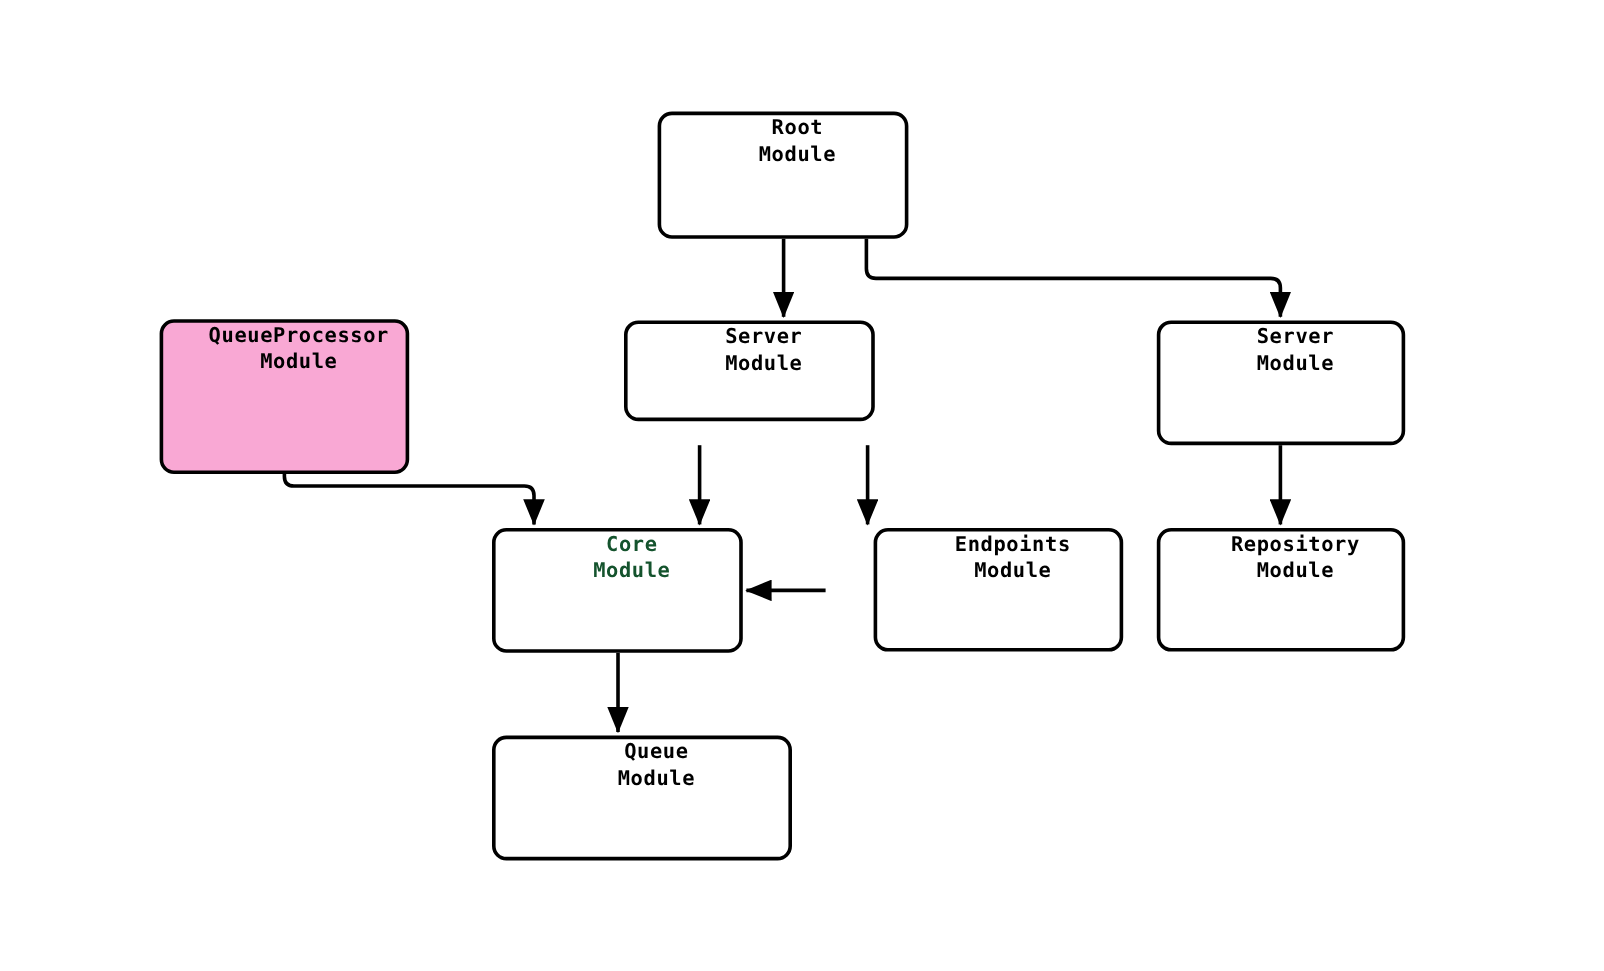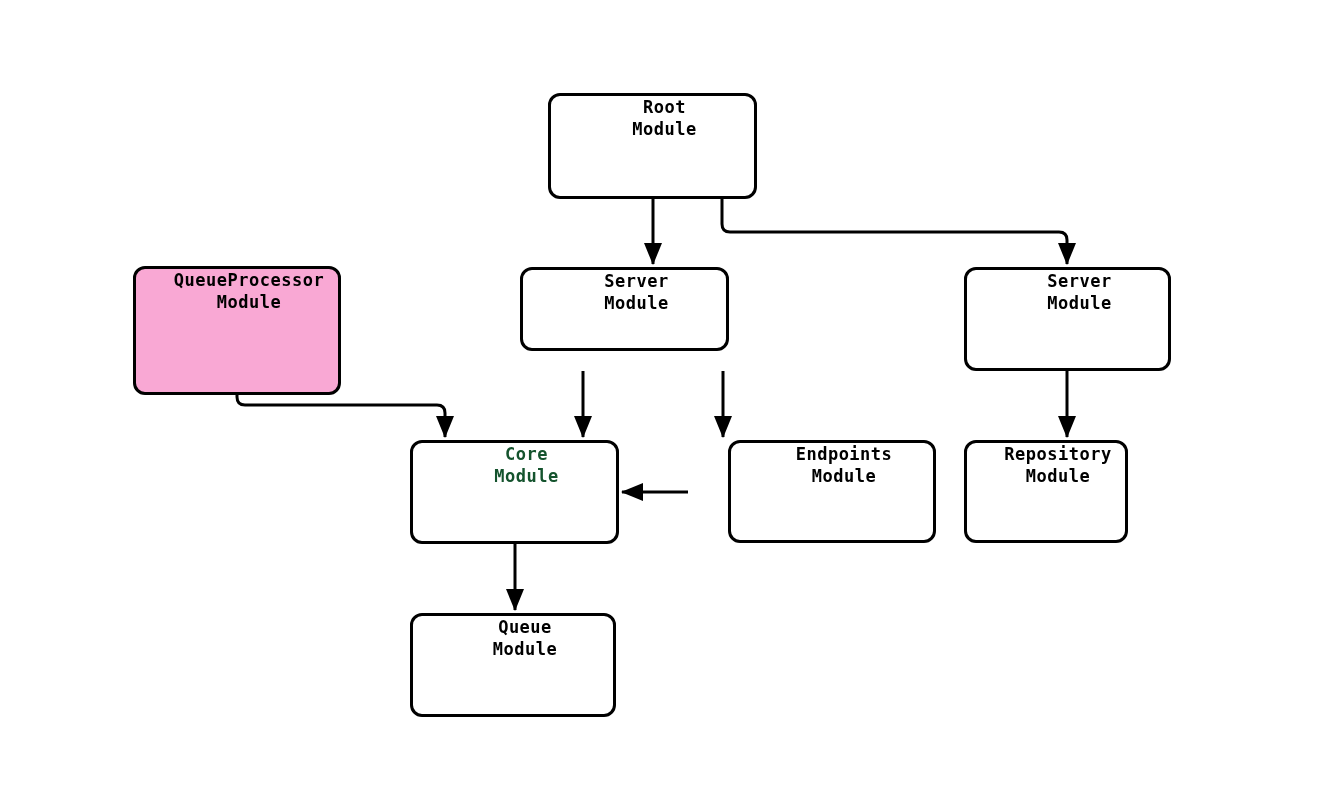--- a/index.html
+++ b/index.html
@@ -95,26 +95,26 @@
           <span>Core</span>
           <span>Module</span>
         </div>
       </div>
       <div class="node" style="left: 728px; top: 440px; width: 208px; height: 103px; border-color: rgb(0, 0, 0); background: rgb(255, 255, 255);">
         <div class="node-label" style="color: rgb(0, 0, 0);">
           <span>Endpoints</span>
           <span>Module</span>
         </div>
       </div>
-      <div class="node" style="left: 964px; top: 440px; width: 164px; height: 103px; border-color: rgb(0, 0, 0); background: rgb(255, 255, 255);">
+      <div class="node" style="left: 964px; top: 440px; width: 207px; height: 103px; border-color: rgb(0, 0, 0); background: rgb(255, 255, 255);">
         <div class="node-label" style="color: rgb(0, 0, 0);">
           <span>Repository</span>
           <span>Module</span>
         </div>
       </div>
-      <div class="node" style="left: 410px; top: 613px; width: 206px; height: 104px; border-color: rgb(0, 0, 0); background: rgb(255, 255, 255);">
+      <div class="node" style="left: 410px; top: 613px; width: 250px; height: 104px; border-color: rgb(0, 0, 0); background: rgb(255, 255, 255);">
         <div class="node-label" style="color: rgb(0, 0, 0);">
           <span>Queue</span>
           <span>Module</span>
         </div>
       </div>
     </div>
 </div>
 
 </body></html>

